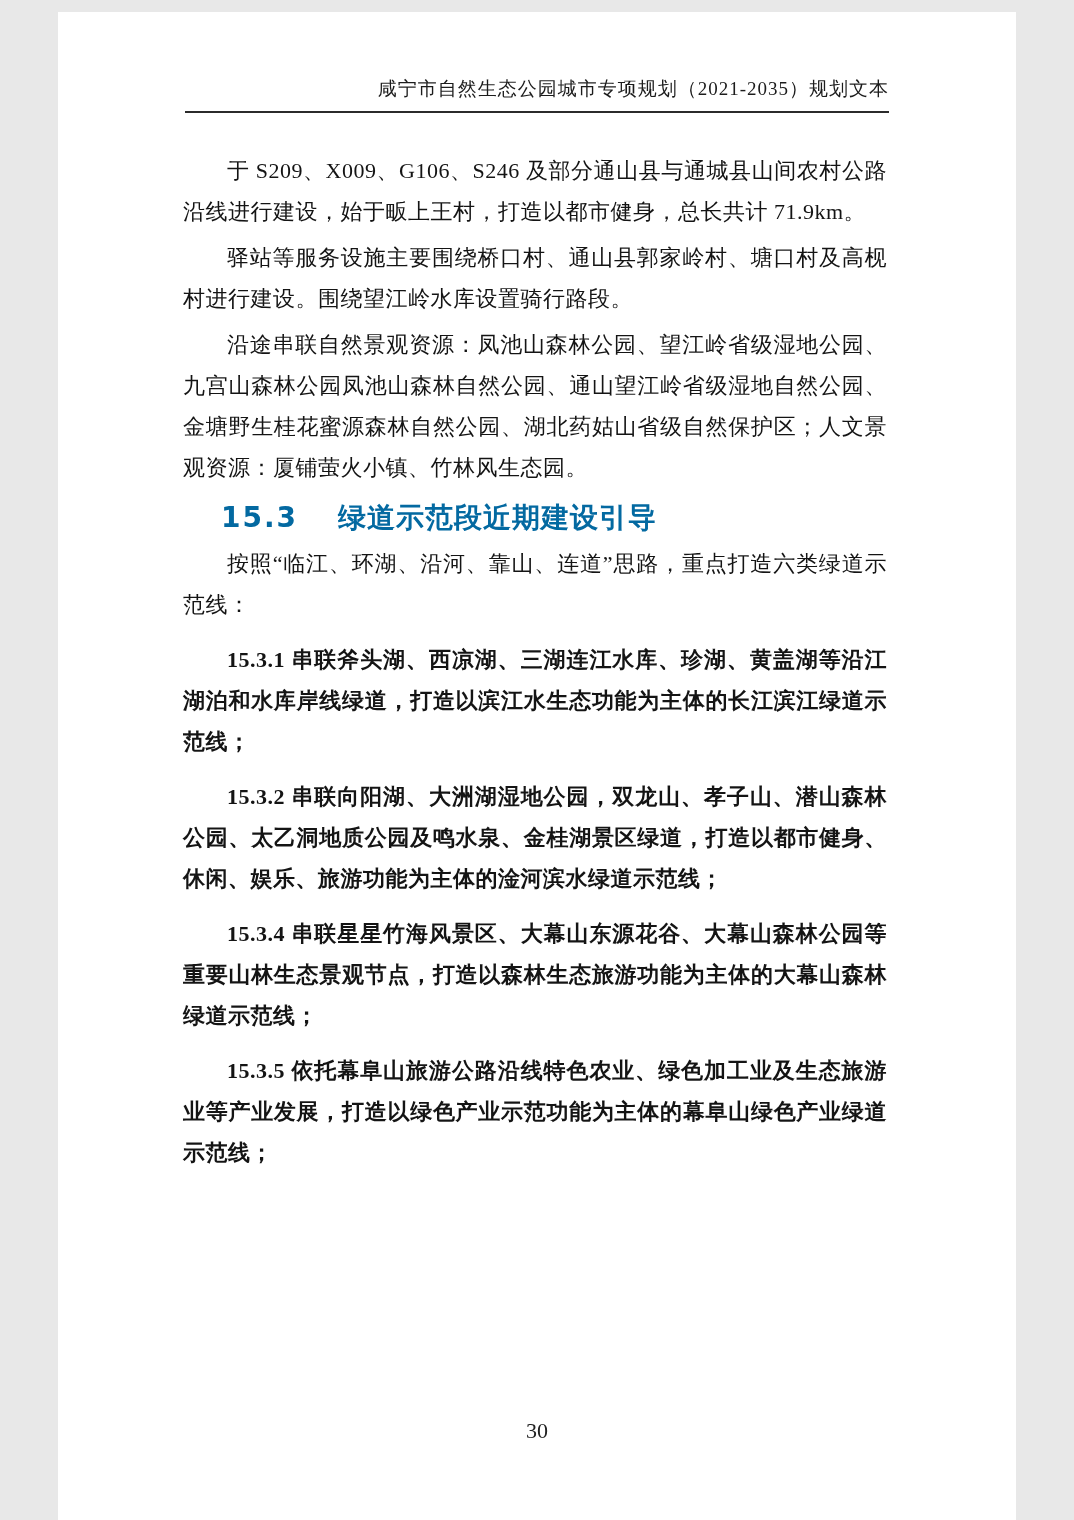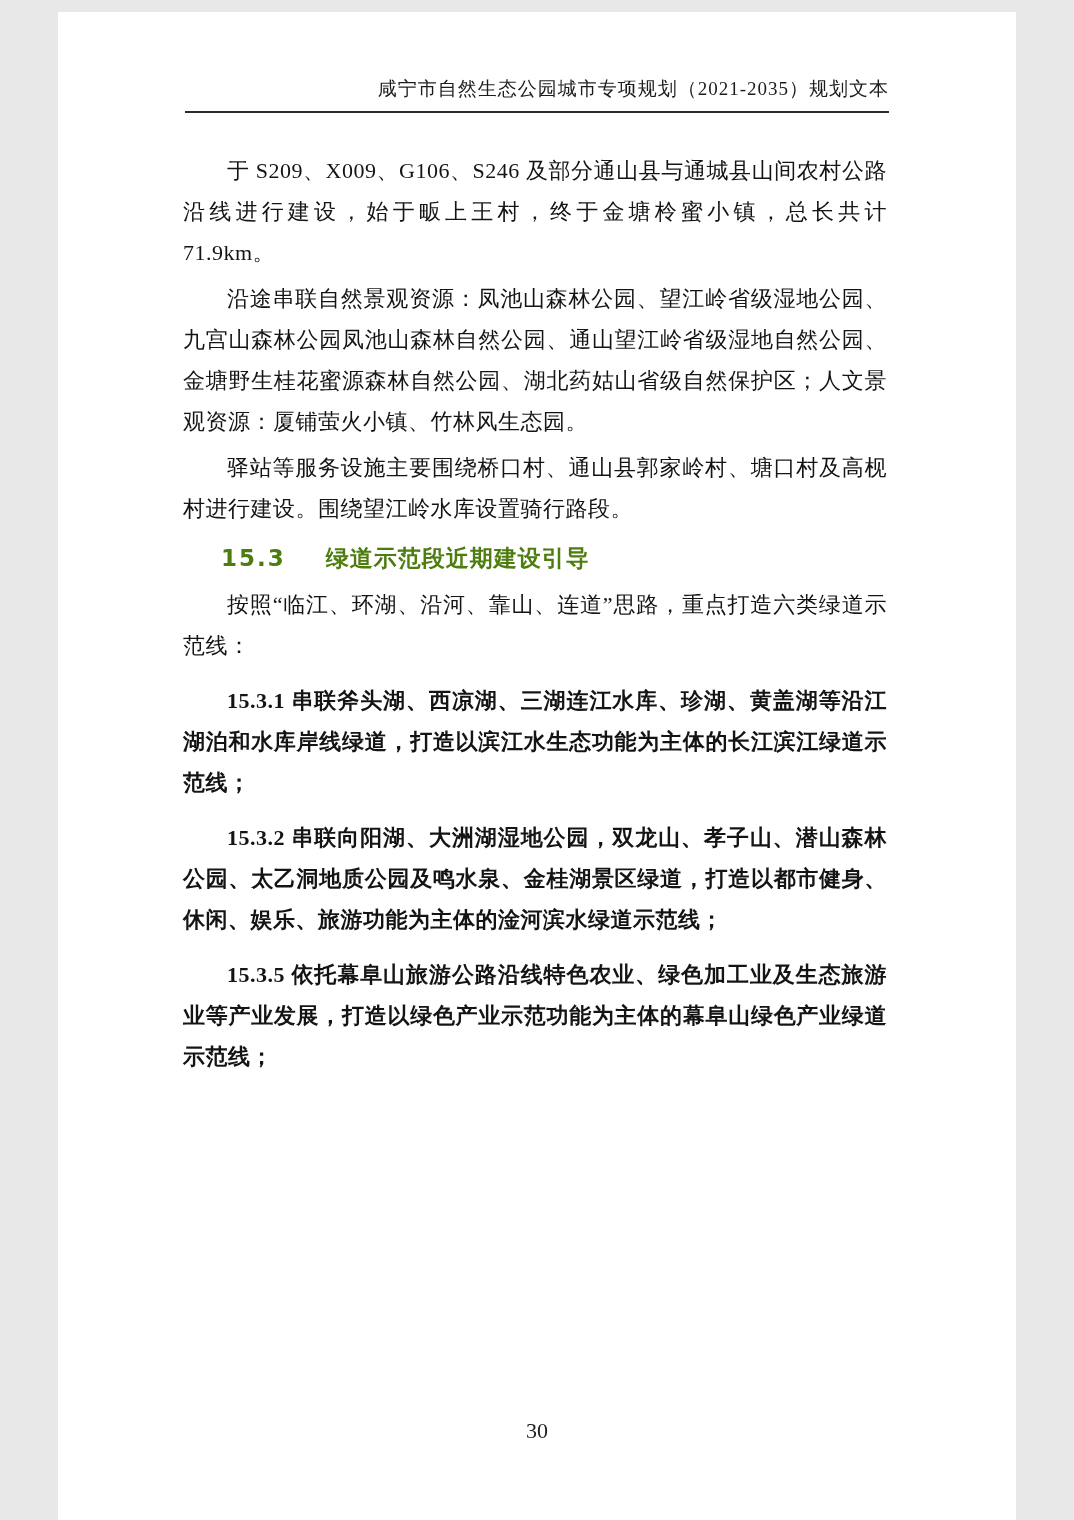--- a/index.html
+++ b/index.html
@@ -41,26 +41,26 @@
     margin: 5px 0 0 0;
     text-indent: 2em;
   }
   .para.numbered {
     margin-top: 14px;
     font-weight: bold;
   }
   .heading {
     font-family: "DejaVu Sans", "Liberation Sans", sans-serif;
     font-weight: bold;
-    font-size: 23px;
+    font-size: 28px;
     line-height: 41px;
     margin: 9px 0 3px 0;
     padding-left: 38px;
     letter-spacing: 1px;
-    color: #4d7c0f;
+    color: #0369a1;
   }
   .heading .num {
     display: inline-block;
     margin-right: 40px;
     letter-spacing: 2px;
   }
   .page-number {
     position: absolute;
     bottom: 88px;
     left: 0;
@@ -74,37 +74,38 @@
 <body>
 
 <div class="page">
 
   <div class="header">
     <span>咸宁市自然生态公园城市专项规划（2021-2035）规划文本</span>
   </div>
 
   <div class="content">
 
-    <p class="para">于 S209、X009、G106、S246 及部分通山县与通城县山间农村公路沿线进行建设，始于畈上王村，终于金塘柃蜜小镇，总长共计 71.9km。</p>
+    <p class="para">于 S209、X009、G106、S246 及部分通山县与通城县山间农村公路沿线进行建设，始于畈上王村，打造以都市健身，总长共计 71.9km。</p>
+
+    <p class="para">驿站等服务设施主要围绕桥口村、通山县郭家岭村、塘口村及高枧村进行建设。围绕望江岭水库设置骑行路段。</p>
 
     <p class="para">沿途串联自然景观资源：凤池山森林公园、望江岭省级湿地公园、九宫山森林公园凤池山森林自然公园、通山望江岭省级湿地自然公园、金塘野生桂花蜜源森林自然公园、湖北药姑山省级自然保护区；人文景观资源：厦铺萤火小镇、竹林风生态园。</p>
-
-    <p class="para">驿站等服务设施主要围绕桥口村、通山县郭家岭村、塘口村及高枧村进行建设。围绕望江岭水库设置骑行路段。</p>
 
     <h2 class="heading">
       <span class="num">15.3</span><span>绿道示范段近期建设引导</span>
     </h2>
 
     <p class="para">按照“临江、环湖、沿河、靠山、连道”思路，重点打造六类绿道示范线：</p>
 
     <p class="para numbered">15.3.1 串联斧头湖、西凉湖、三湖连江水库、珍湖、黄盖湖等沿江湖泊和水库岸线绿道，打造以滨江水生态功能为主体的长江滨江绿道示范线；</p>
 
     <p class="para numbered">15.3.2 串联向阳湖、大洲湖湿地公园，双龙山、孝子山、潜山森林公园、太乙洞地质公园及鸣水泉、金桂湖景区绿道，打造以都市健身、休闲、娱乐、旅游功能为主体的淦河滨水绿道示范线；</p>
 
 
+    <p class="para numbered">15.3.4 串联星星竹海风景区、大幕山东源花谷、大幕山森林公园等重要山林生态景观节点，打造以森林生态旅游功能为主体的大幕山森林绿道示范线；</p>
 
     <p class="para numbered">15.3.5 依托幕阜山旅游公路沿线特色农业、绿色加工业及生态旅游业等产业发展，打造以绿色产业示范功能为主体的幕阜山绿色产业绿道示范线；</p>
 
 
   </div>
 
   <div class="page-number">30</div>
 
 </div>
 

